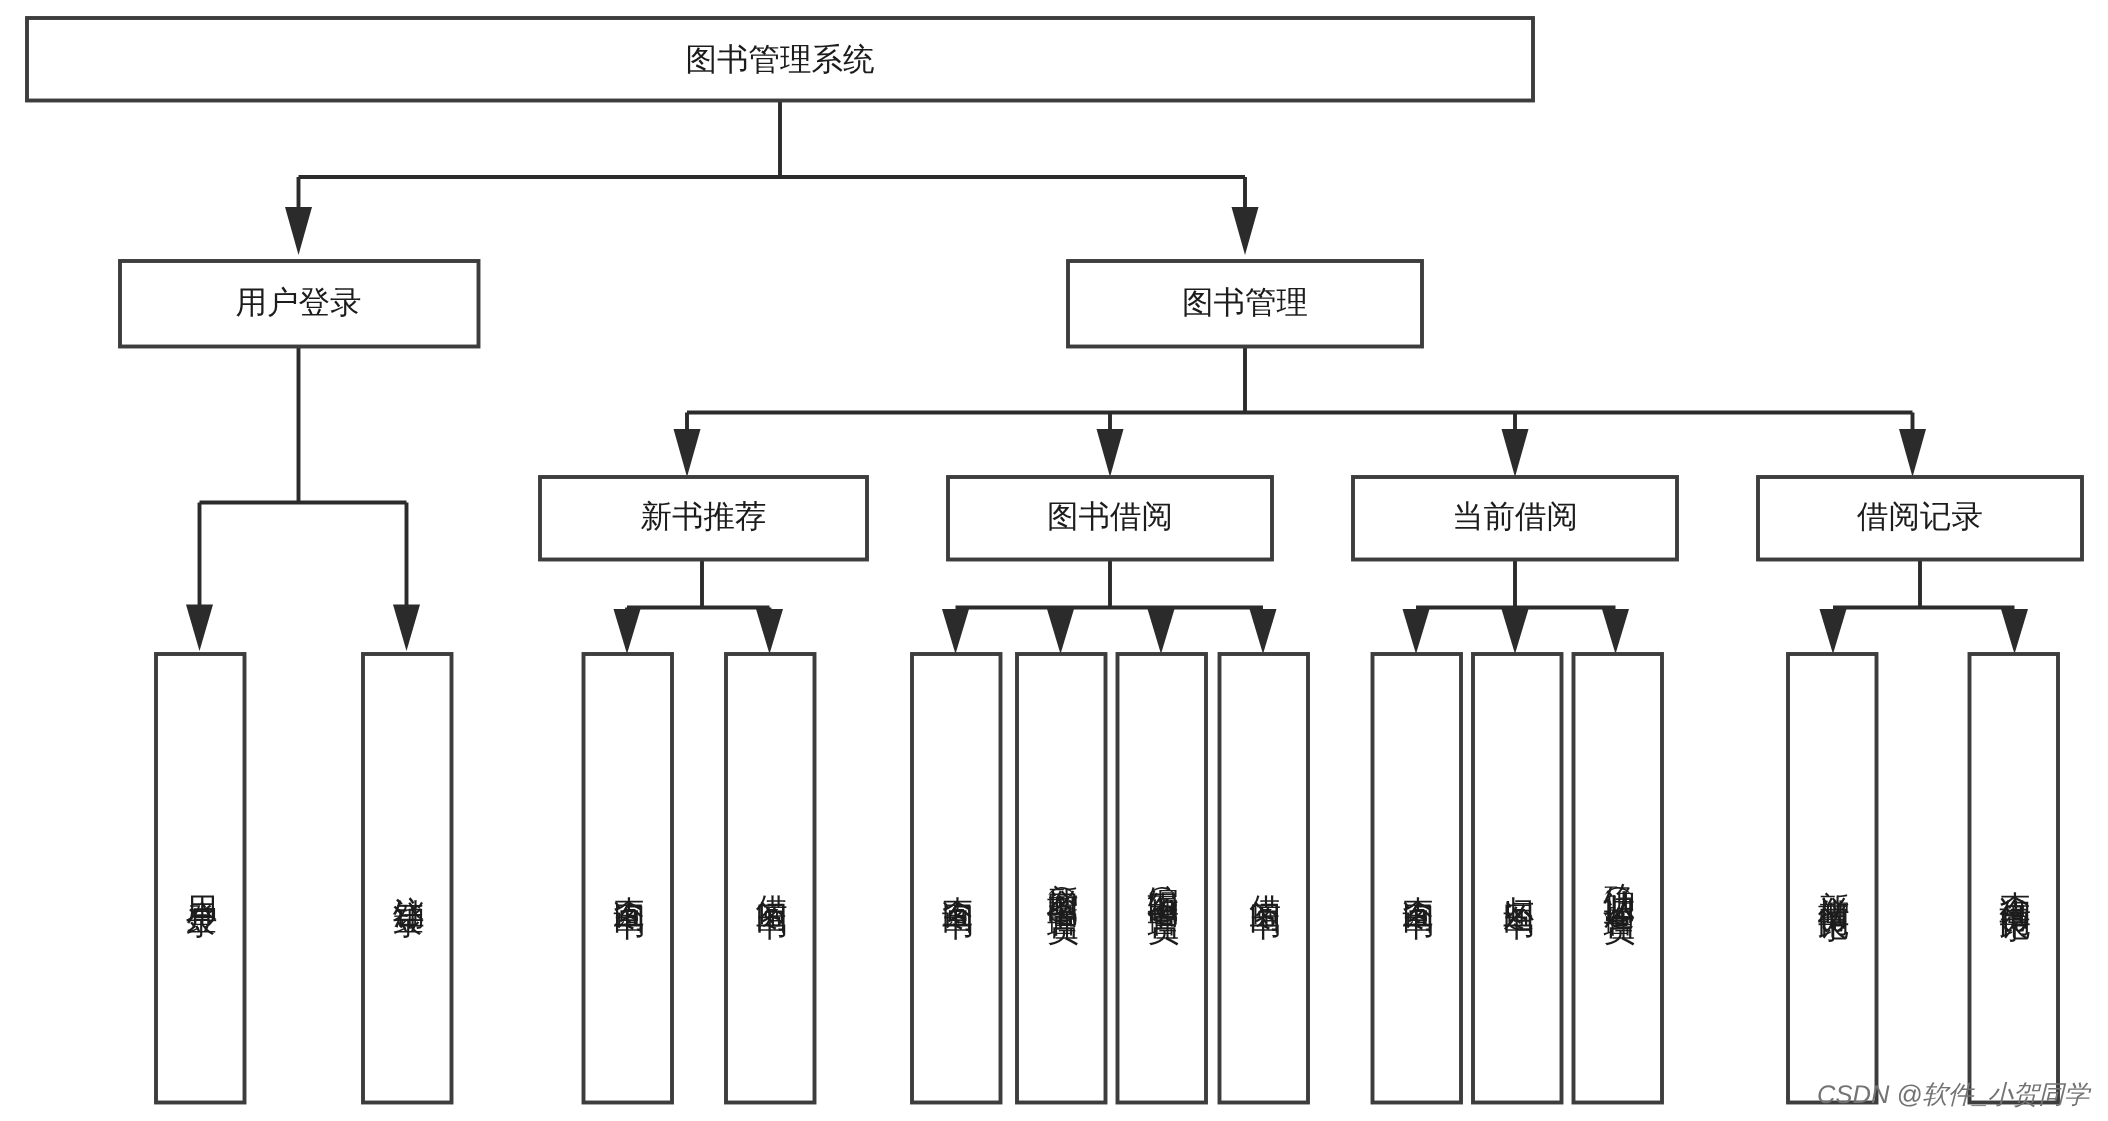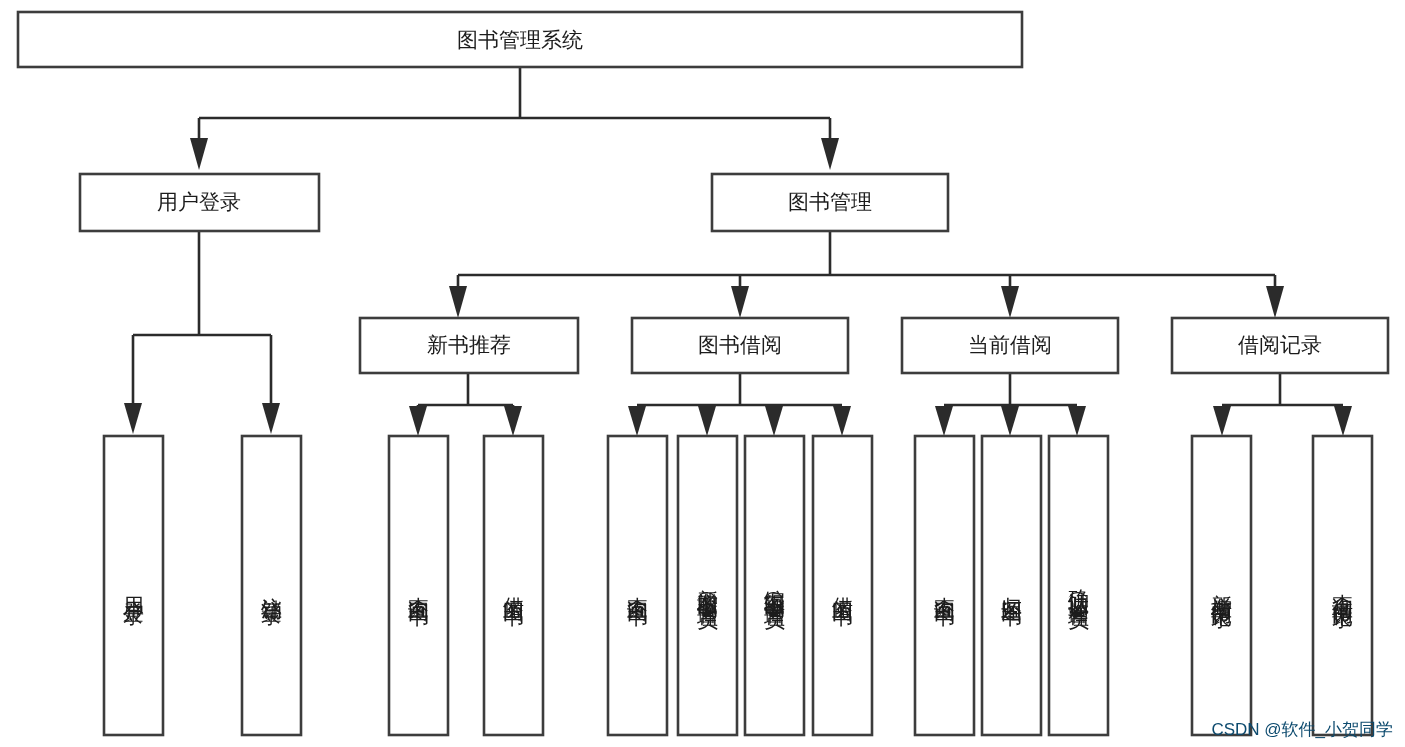--- a/index.html
+++ b/index.html
@@ -57,23 +57,24 @@
     text-orientation: upright;
     letter-spacing: 3px;
     dominant-baseline: central;
   }
   .watermark {
     position: absolute;
     right: 12px;
     bottom: 6px;
     font-family: "Liberation Sans", "DejaVu Sans", sans-serif;
     font-size: 17px;
-    color: #0c4a6e;
+    color: #737373;
     white-space: nowrap;
     user-select: none;
+    font-style: italic;
   }
 </style>
 </head>
 <body>
 
 <div id="diagram-root">
 
   <svg class="diagram-canvas" viewBox="0 0 1405 747" xmlns="http://www.w3.org/2000/svg">
 
     <g>

